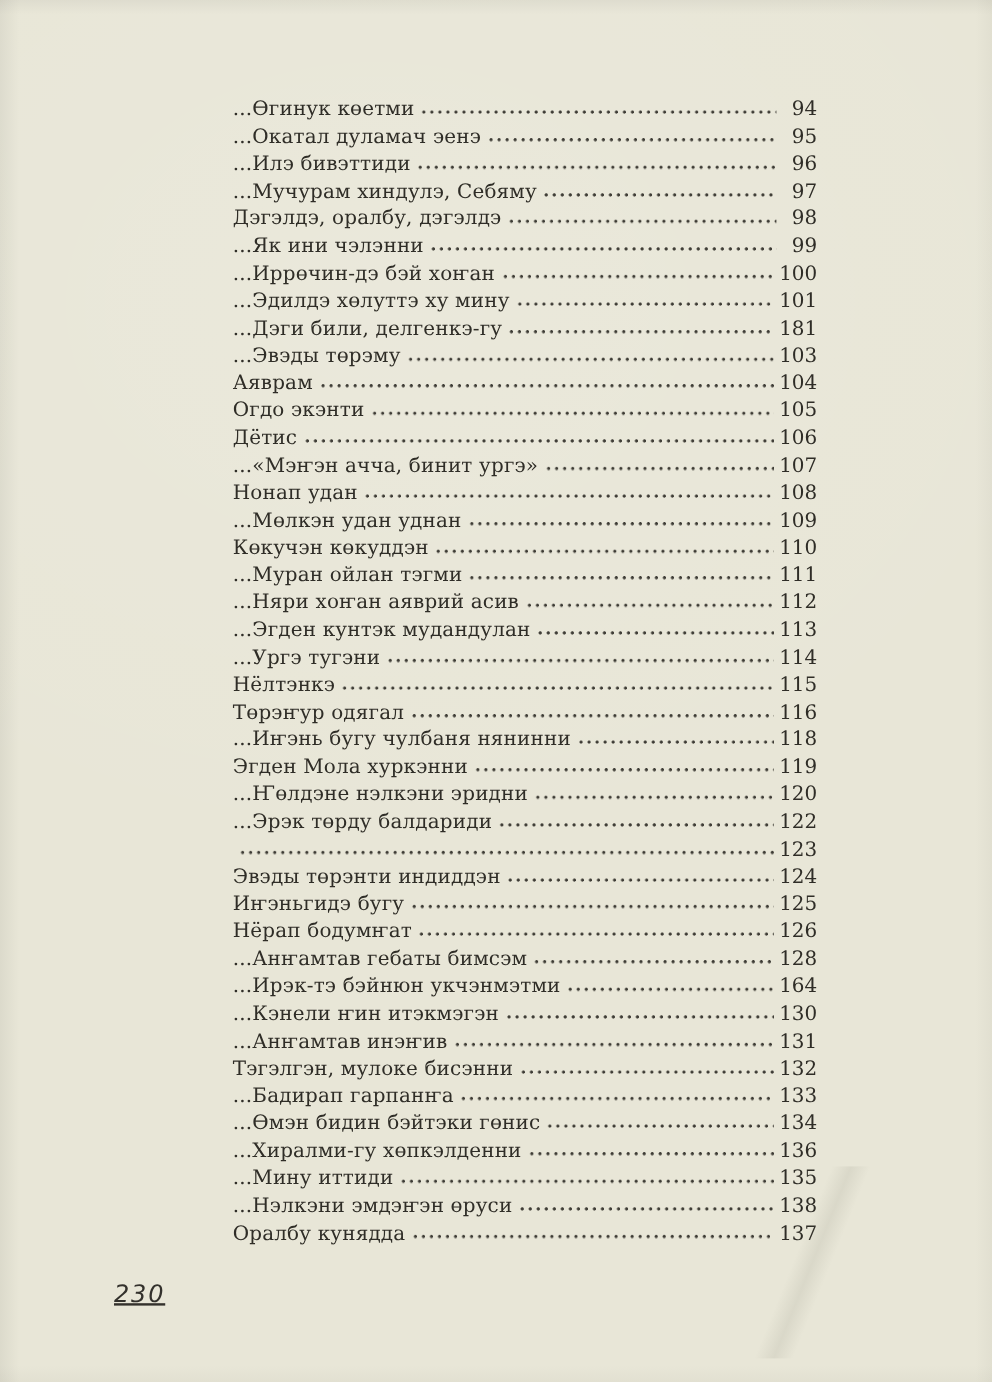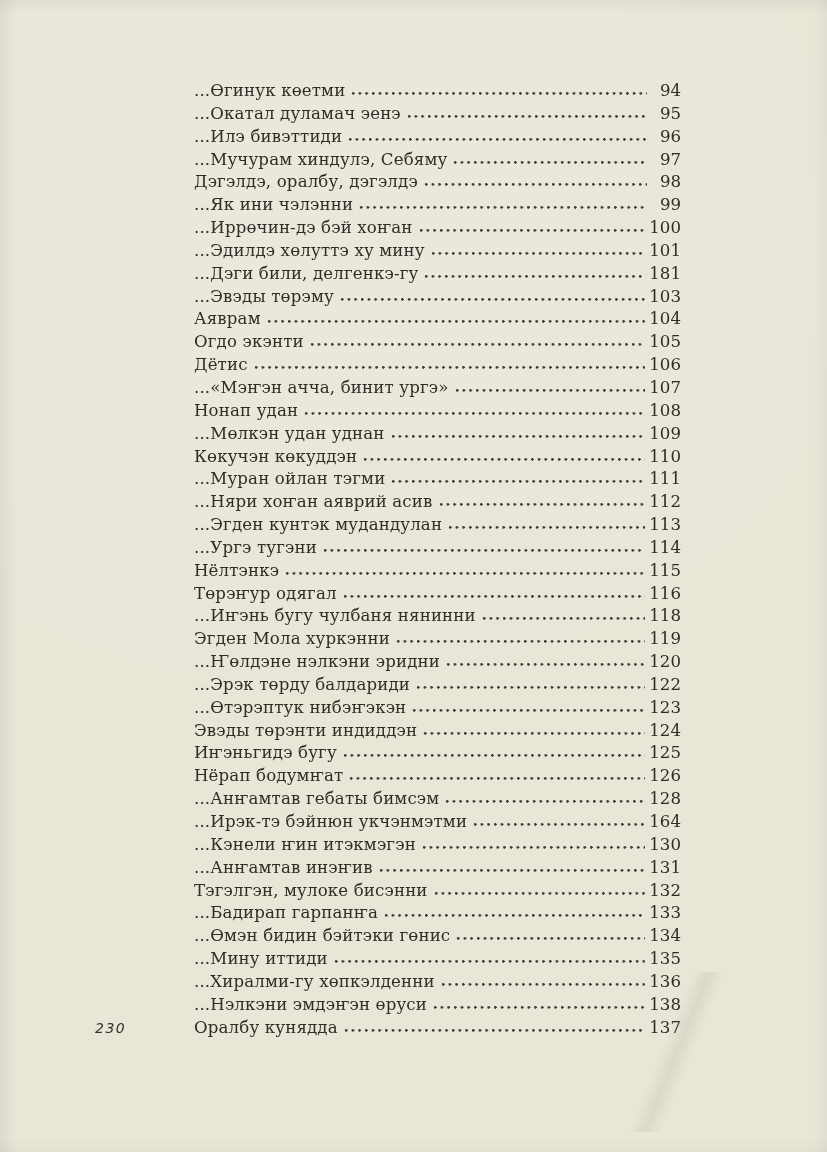--- a/index.html
+++ b/index.html
@@ -68,26 +68,27 @@
   }
   .toc-page {
     flex: 0 0 auto;
     min-width: 30px;
     text-align: right;
     white-space: pre;
   }
   .folio {
     position: absolute;
     left: 95px;
-    top: 1020px;
+    top: 1066px;
     font-family: "DejaVu Sans", "Liberation Sans", sans-serif;
     font-style: italic;
-    font-size: 14px;
+    font-size: 20px;
     letter-spacing: 1.5px;
     color: #33312c;
+    text-decoration: underline;
   }
 </style>
 </head>
 <body>
 
 <div class="page">
   <div class="toc">
 
       <div class="toc-row">
         <span class="toc-title">...Өгинук көетми</span>
@@ -246,21 +247,20 @@
       </div>
 
 
       <div class="toc-row">
         <span class="toc-title">...Эрэк төрду балдариди</span>
         <span class="dot-leader"></span>
         <span class="toc-page">122</span>
       </div>
 
       <div class="toc-row">
-        <span class="toc-title">...Өтэрэптук нибэҥэкэн</span>
         <span class="dot-leader"></span>
         <span class="toc-page">123</span>
       </div>
 
       <div class="toc-row">
         <span class="toc-title">Эвэды төрэнти индиддэн</span>
         <span class="dot-leader"></span>
         <span class="toc-page">124</span>
       </div>
 
@@ -312,29 +312,29 @@
         <span class="toc-page">133</span>
       </div>
 
       <div class="toc-row">
         <span class="toc-title">...Өмэн бидин бэйтэки гөнис</span>
         <span class="dot-leader"></span>
         <span class="toc-page">134</span>
       </div>
 
       <div class="toc-row">
+        <span class="toc-title">...Хиралми-гу хөпкэлденни</span>
+        <span class="dot-leader"></span>
+        <span class="toc-page">136</span>
+      </div>
+
+      <div class="toc-row">
         <span class="toc-title">...Мину иттиди</span>
         <span class="dot-leader"></span>
         <span class="toc-page">135</span>
-      </div>
-
-      <div class="toc-row">
-        <span class="toc-title">...Хиралми-гу хөпкэлденни</span>
-        <span class="dot-leader"></span>
-        <span class="toc-page">136</span>
       </div>
 
       <div class="toc-row">
         <span class="toc-title">...Нэлкэни эмдэҥэн өруси</span>
         <span class="dot-leader"></span>
         <span class="toc-page">138</span>
       </div>
 
       <div class="toc-row">
         <span class="toc-title">Оралбу кунядда</span>

